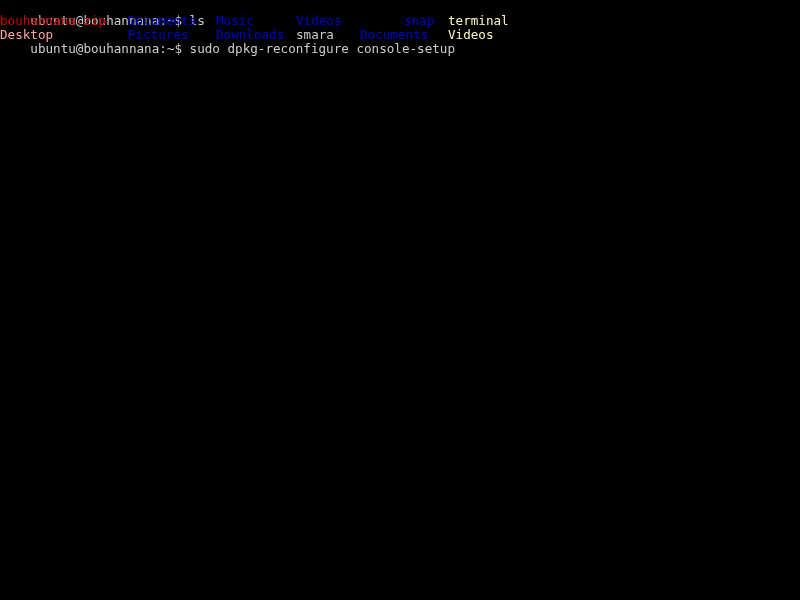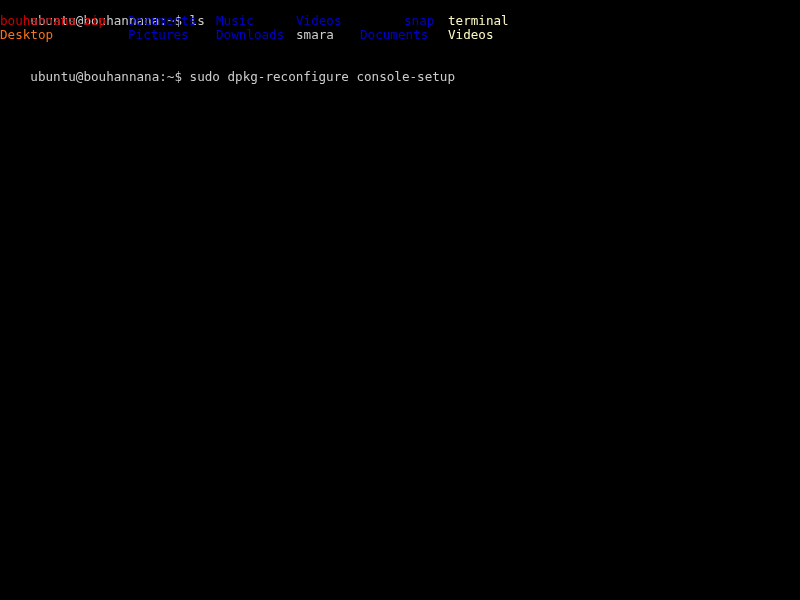--- a/index.html
+++ b/index.html
@@ -69,25 +69,25 @@
   <div class="line row1" style="height: 14px; line-height: 14px; top: 14px;">
     <span class="cell fg-archive abs" style="left: 0px; color: rgb(204, 0, 0);">bouhannana.zip</span>
     <span class="cell fg-dir abs" style="left: 128px; color: rgb(0, 0, 204); text-align: right;">Documents</span>
     <span class="cell fg-dir abs" style="left: 216px; color: rgb(0, 0, 204);">Music</span>
     <span class="cell fg-dir abs" style="left: 296px; color: rgb(0, 0, 204);">Videos</span>
     <span class="cell fg-dir abs" style="left: 360px; color: rgb(0, 0, 204); margin-left: 44px;">snap</span>
     <span class="cell fg-default abs" style="left: 448px; color: #fef9c3;">terminal</span>
   </div>
 
   <div class="line row2" style="height: 14px; line-height: 14px; top: 28px;">
-    <span class="cell fg-dir abs" style="left: 0px; color: #f97316;">Desktop</span>
+    <span class="cell fg-dir abs" style="left: 0px; color: #fca5a5;">Desktop</span>
     <span class="cell fg-dir abs" style="left: 128px; color: rgb(0, 0, 204);">Pictures</span>
     <span class="cell fg-dir abs" style="left: 216px; color: rgb(0, 0, 204);">Downloads</span>
     <span class="cell fg-default abs" style="left: 296px; color: rgb(204, 204, 204);">smara</span>
     <span class="cell fg-dir abs" style="left: 360px; color: rgb(0, 0, 204);">Documents</span>
     <span class="cell fg-dir abs" style="left: 448px; color: #fef9c3;">Videos</span>
   </div>
 
-  <div class="line row3" style="height: 14px; line-height: 14px; top: 56px; text-align: center;">
+  <div class="line row3" style="height: 14px; line-height: 14px; top: 28px; text-align: center;">
     <span class="cell fg-default" style="color: rgb(204, 204, 204);">ubuntu@bouhannana:~$</span><span class="cell fg-default" style="color: rgb(204, 204, 204);"> </span><span class="cell fg-default" style="color: rgb(204, 204, 204);">sudo dpkg-reconfigure console-setup</span>
   </div>
 
 </div>
 
 </body></html>

